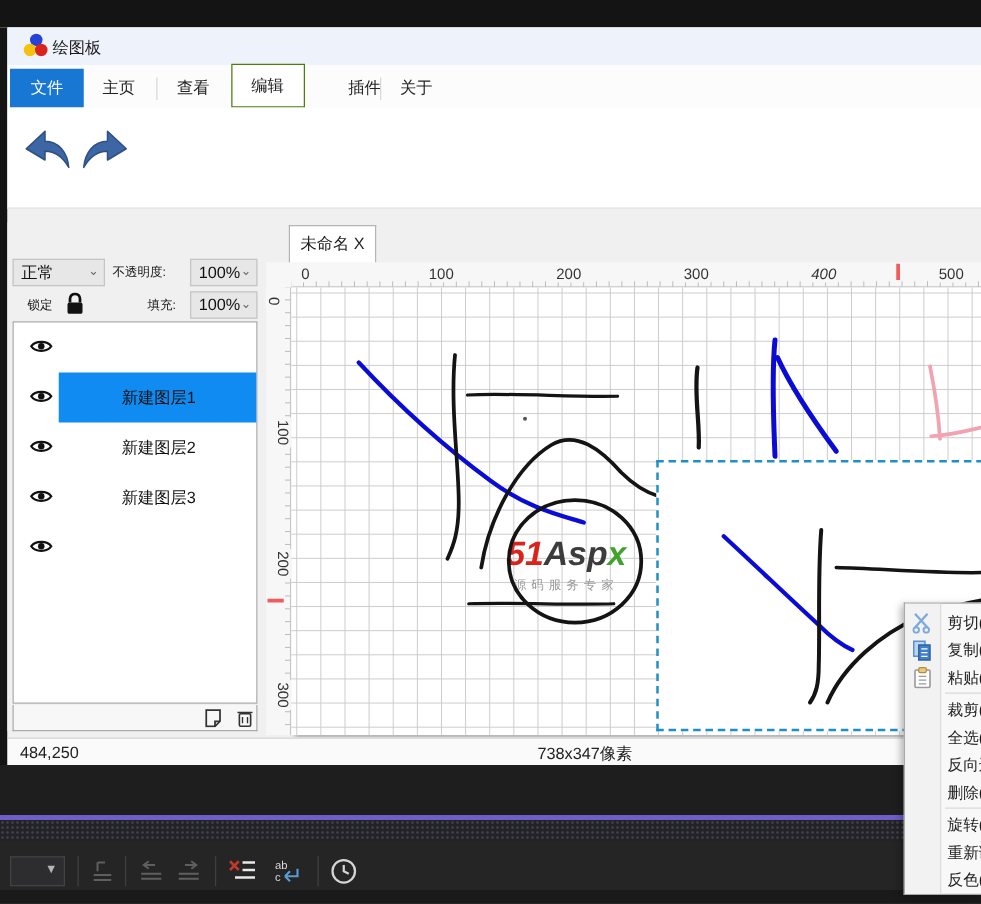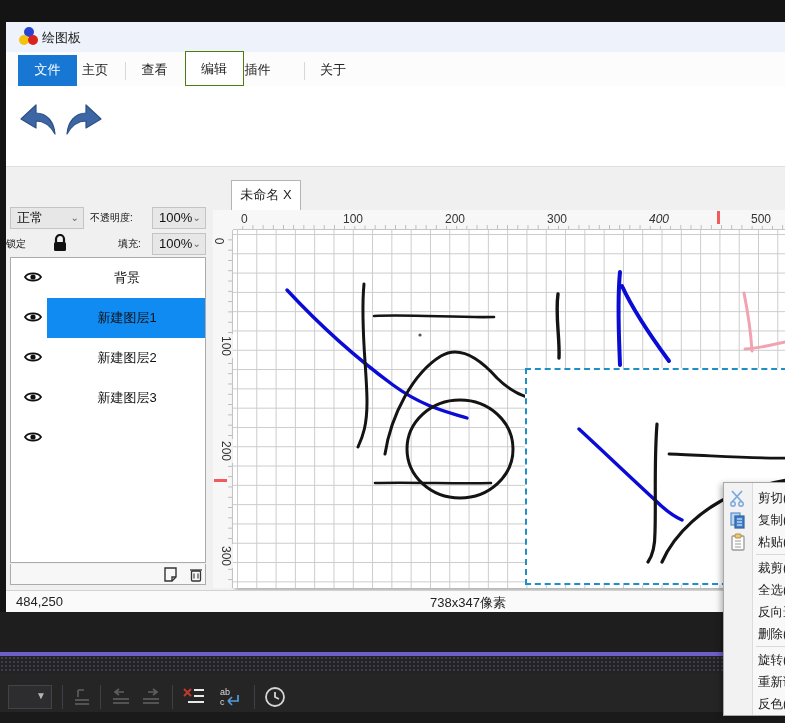--- a/index.html
+++ b/index.html
@@ -118,27 +118,27 @@
     <div id="titlebar" class="abs">
       <div class="abs" style="left:13px;top:5px;width:20px;height:20px;">
         <div class="logo-dot" style="left:5px;top:0;background:#2742d6;"></div>
         <div class="logo-dot" style="left:0;top:8px;background:#f4c20d;"></div>
         <div class="logo-dot" style="left:9px;top:8px;background:#d8241c;"></div>
       </div>
       <div id="app-title" class="abs">绘图板</div>
     </div>
 
     <div id="tabbar" class="abs">
-        <div class="ribbon-tab hl" style="left: 12px;">文件</div>
+        <div class="ribbon-tab hl" style="left: 2px;">文件</div>
         <div class="ribbon-tab " style="left: 59.5px;">主页</div>
         <div class="tab-sep" style="left: 119px;"></div>
         <div class="ribbon-tab " style="left: 119px;">查看</div>
         <div class="tab-sep" style="left: 178.5px;"></div>
         <div class="ribbon-tab active" style="left: 178.5px;">编辑</div>
-        <div class="ribbon-tab " style="left: 222px;">插件</div>
+        <div class="ribbon-tab " style="left: 256px;">插件</div>
         <div class="tab-sep" style="left: 297.5px;"></div>
         <div class="ribbon-tab " style="left: 297.5px;">关于</div>
       </div>
 
     <div id="ribbon" class="abs">
       <div class="abs" style="left:10px;top:16px;width:42px;height:44px;">
         <svg width="42" height="40" viewBox="0 0 42 40">
           <path d="M5,17 L20,3 L20,11 C31,11 38,20 39,32 C34,23 28,19 20,19 L20,26 Z" fill="#3c66a4" stroke="#2d4f85" stroke-width="1.2" stroke-linejoin="round"></path>
         </svg>
       </div>
@@ -154,42 +154,41 @@
       <div class="dd" style="left:4px;top:29px;width:74px;">
         <span>正常</span>
         <span class="chev">⌄</span>
       </div>
       <div class="abs panel-label" style="left:84px;top:33px;">不透明度:</div>
       <div class="dd" style="left:146px;top:29px;width:54px;">
         <span>100%</span>
         <span class="chev">⌄</span>
       </div>
 
-      <div class="abs panel-label" style="left:0;top:59px;">锁定</div>
+      <div class="abs panel-label" style="left:16px;top:59px;">锁定</div>
       <div class="abs" style="left:46px;top:56px;width:16px;height:18px;">
         <svg width="16" height="18" viewBox="0 0 16 18">
           <path d="M4,8 V5 a4,4 0 0 1 8,0 V8" fill="none" stroke="#111" stroke-width="2.2"></path>
           <rect x="2" y="8" width="12" height="9" rx="1.5" fill="#111"></rect>
         </svg>
       </div>
       <div class="abs panel-label" style="left:112px;top:59px;">填充:</div>
       <div class="dd" style="left:146px;top:55px;width:54px;">
         <span>100%</span>
         <span class="chev">⌄</span>
       </div>
 
       <div id="layer-list" class="abs">
           <div class="layer-row">
             <div class="eye-wrap">
               <svg width="20" height="16" viewBox="0 0 20 16">
                 <path d="M2,8 C5,3.2 15,3.2 18,8 C15,12.8 5,12.8 2,8 Z" fill="none" stroke="#111" stroke-width="1.8"></path>
                 <circle cx="10" cy="8" r="2.6" fill="#111"></circle>
               </svg>
             </div>
-            <div class="layer-name">背景</div>
           </div>
           <div class="layer-row">
             <div class="eye-wrap">
               <svg width="20" height="16" viewBox="0 0 20 16">
                 <path d="M2,8 C5,3.2 15,3.2 18,8 C15,12.8 5,12.8 2,8 Z" fill="none" stroke="#111" stroke-width="1.8"></path>
                 <circle cx="10" cy="8" r="2.6" fill="#111"></circle>
               </svg>
             </div>
             <div class="layer-hl"></div>
             <div class="layer-name">新建图层1</div>
@@ -261,20 +260,26 @@
       <div id="v-ruler" class="abs">
         <div id="v-red-mark" class="abs"></div>
       <span class="vr-label" style="top: 4px;">0</span>
           <span class="vr-label" style="top: 109px;">100</span>
           <span class="vr-label" style="top: 214px;">200</span>
           <span class="vr-label" style="top: 319px;">300</span>
         </div>
 
       <div id="viewport" class="abs">
 
+        <div id="watermark" class="abs">
+          <div id="wm-line1">
+            <span class="w51">51</span><span class="wasp">Asp</span><span class="wx">x</span>
+          </div>
+          <div id="wm-line2">源码服务专家</div>
+        </div>
 
         <svg class="abs" style="left:0;top:0;" width="552" height="358" viewBox="0 0 552 358">
           <path d="M54,60 C80,88 115,122 160,155 C190,177 215,182 234,188" fill="none" stroke="#0b0bd6" stroke-width="3.4" stroke-linecap="round"></path>
           <path d="M131,54 C127,95 134,140 134,172 C134,195 130,206 125,217" fill="none" stroke="#141414" stroke-width="3" stroke-linecap="round"></path>
           <path d="M141,86 C175,84 225,88 261,87" fill="none" stroke="#141414" stroke-width="2.6" stroke-linecap="round"></path>
           <circle cx="187" cy="105" r="1.6" fill="#555"></circle>
           <path d="M152,224 C158,185 180,143 208,126 C228,114 248,130 264,148 C275,159 284,164 294,167" fill="none" stroke="#141414" stroke-width="3" stroke-linecap="round"></path>
           <ellipse cx="227" cy="219" rx="53" ry="49" fill="none" stroke="#141414" stroke-width="3"></ellipse>
           <path d="M142,253 C180,252 225,254 258,253" fill="none" stroke="#141414" stroke-width="2.6" stroke-linecap="round"></path>
           <path d="M325,64 C322,85 327,108 326,128" fill="none" stroke="#141414" stroke-width="3.4" stroke-linecap="round"></path>

